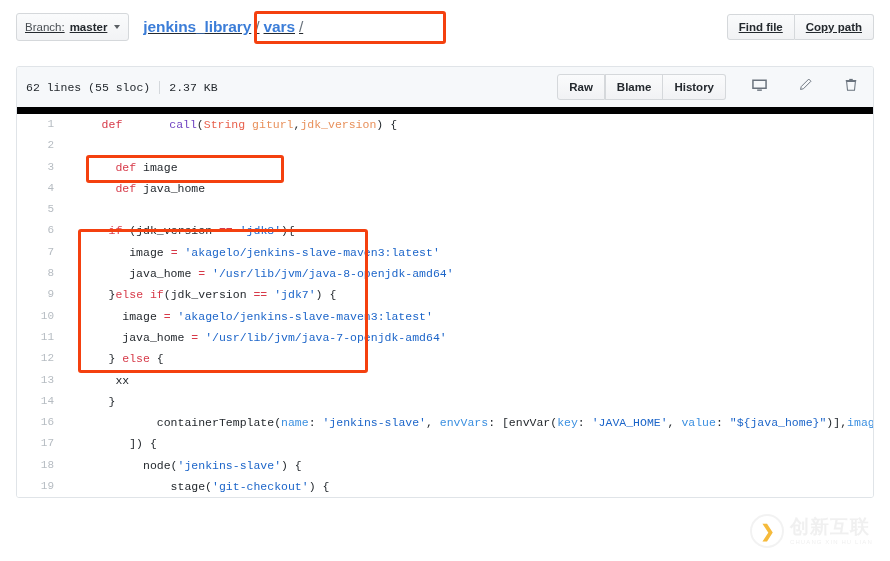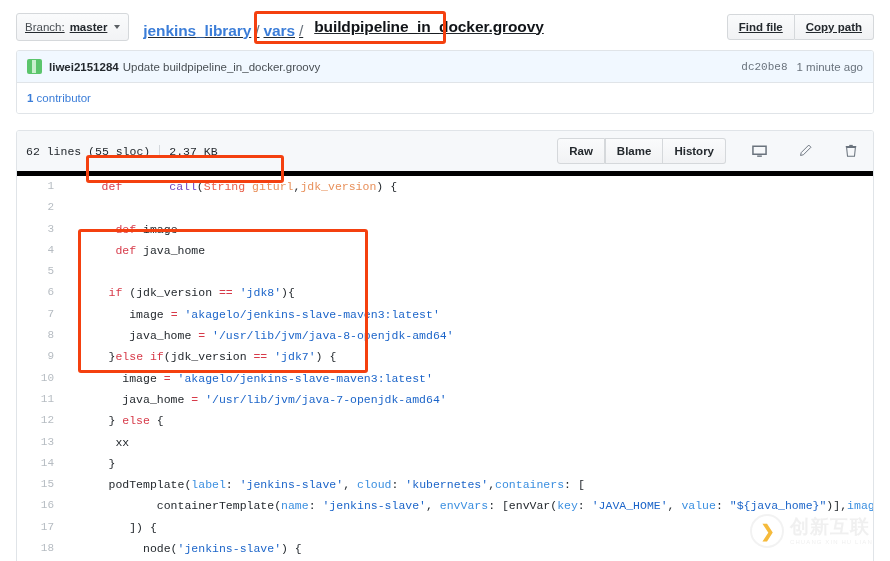--- a/index.html
+++ b/index.html
@@ -172,42 +172,41 @@
     margin: 16px 16px 0 16px;
     border: 1px solid #e0e4e8;
     border-radius: 3px;
     background: #fff;
     overflow: hidden;
   }
   .file-toolbar {
     display: flex;
     align-items: center;
     background: #f6f8fa;
-    border-bottom: 5px solid #000000;
+    border-bottom: 7px solid #000000;
     padding: 7px 9px;
     height: 26px;
   }
   .file-meta {
     font-family: "Liberation Mono", monospace;
     font-size: 11.5px;
     color: #24292e;
     display: flex;
     align-items: center;
     gap: 9px;
   }
   .file-meta .divider {
     width: 1px;
     height: 13px;
     background: #d4d8dc;
     display: inline-block;
   }
   .file-actions {
     margin-left: auto;
     display: flex;
-    align-items: center;
     gap: 16px;
   }
   .icon-btn {
     width: 26px;
     height: 22px;
     display: inline-flex;
     align-items: center;
     justify-content: center;
     cursor: pointer;
     margin-left: 4px;
@@ -321,46 +320,30 @@
       <span class="bl">Branch:</span>
       <span class="bn">master</span>
       <span class="caret"></span>
     </div>
 
     <div class="breadcrumb">
       <a href="#">jenkins_library</a>
       <span class="sep">/</span>
       <a href="#">vars</a>
       <span class="sep">/</span>
-      <span class="final">buildpipeline_in_docker.groovy</span>
     </div>
 
     <div class="header-actions">
       <div class="btn-group">
         <button class="btn">Find file</button>
         <button class="btn">Copy path</button>
       </div>
     </div>
   </div>
 
-  <div class="commit-box">
-    <div class="commit-row">
-      <span class="avatar"></span>
-      <span class="commit-author">liwei2151284</span>
-      <span class="commit-msg">Update buildpipeline_in_docker.groovy</span>
-      <span class="commit-meta">
-        <span class="commit-sha">dc20be8</span>
-        <span>1 minute ago</span>
-      </span>
-    </div>
-    <div class="contributors">
-      <b>1</b>
-      <span>contributor</span>
-    </div>
-  </div>
 
   <div class="file-box">
 
     <div class="file-toolbar">
       <div class="file-meta">
         <span>62 lines (55 sloc)</span>
         <span class="divider"></span>
         <span>2.37 KB</span>
       </div>
 
@@ -444,24 +427,20 @@
             </tr>
             <tr>
               <td class="ln">13</td>
               <td class="lc"><span class="pl">      xx</span></td>
             </tr>
             <tr>
               <td class="ln">14</td>
               <td class="lc"><span class="pl">     }</span></td>
             </tr>
             <tr>
-              <td class="ln">15</td>
-              <td class="lc"><span class="pl">     podTemplate(</span><span class="at">label</span><span class="pl">: </span><span class="st">'jenkins-slave'</span><span class="pl">, </span><span class="at">cloud</span><span class="pl">: </span><span class="st">'kubernetes'</span><span class="pl">,</span><span class="at">containers</span><span class="pl">: [</span></td>
-            </tr>
-            <tr>
               <td class="ln">16</td>
               <td class="lc"><span class="pl">            containerTemplate(</span><span class="at">name</span><span class="pl">: </span><span class="st">'jenkins-slave'</span><span class="pl">, </span><span class="at">envVars</span><span class="pl">: [envVar(</span><span class="at">key</span><span class="pl">: </span><span class="st">'JAVA_HOME'</span><span class="pl">, </span><span class="at">value</span><span class="pl">: </span><span class="st">"${java_home}"</span><span class="pl">)],</span><span class="at">image</span></td>
             </tr>
             <tr>
               <td class="ln">17</td>
               <td class="lc"><span class="pl">        ]) {</span></td>
             </tr>
             <tr>
               <td class="ln">18</td>
               <td class="lc"><span class="pl">          node(</span><span class="st">'jenkins-slave'</span><span class="pl">) {</span></td>

